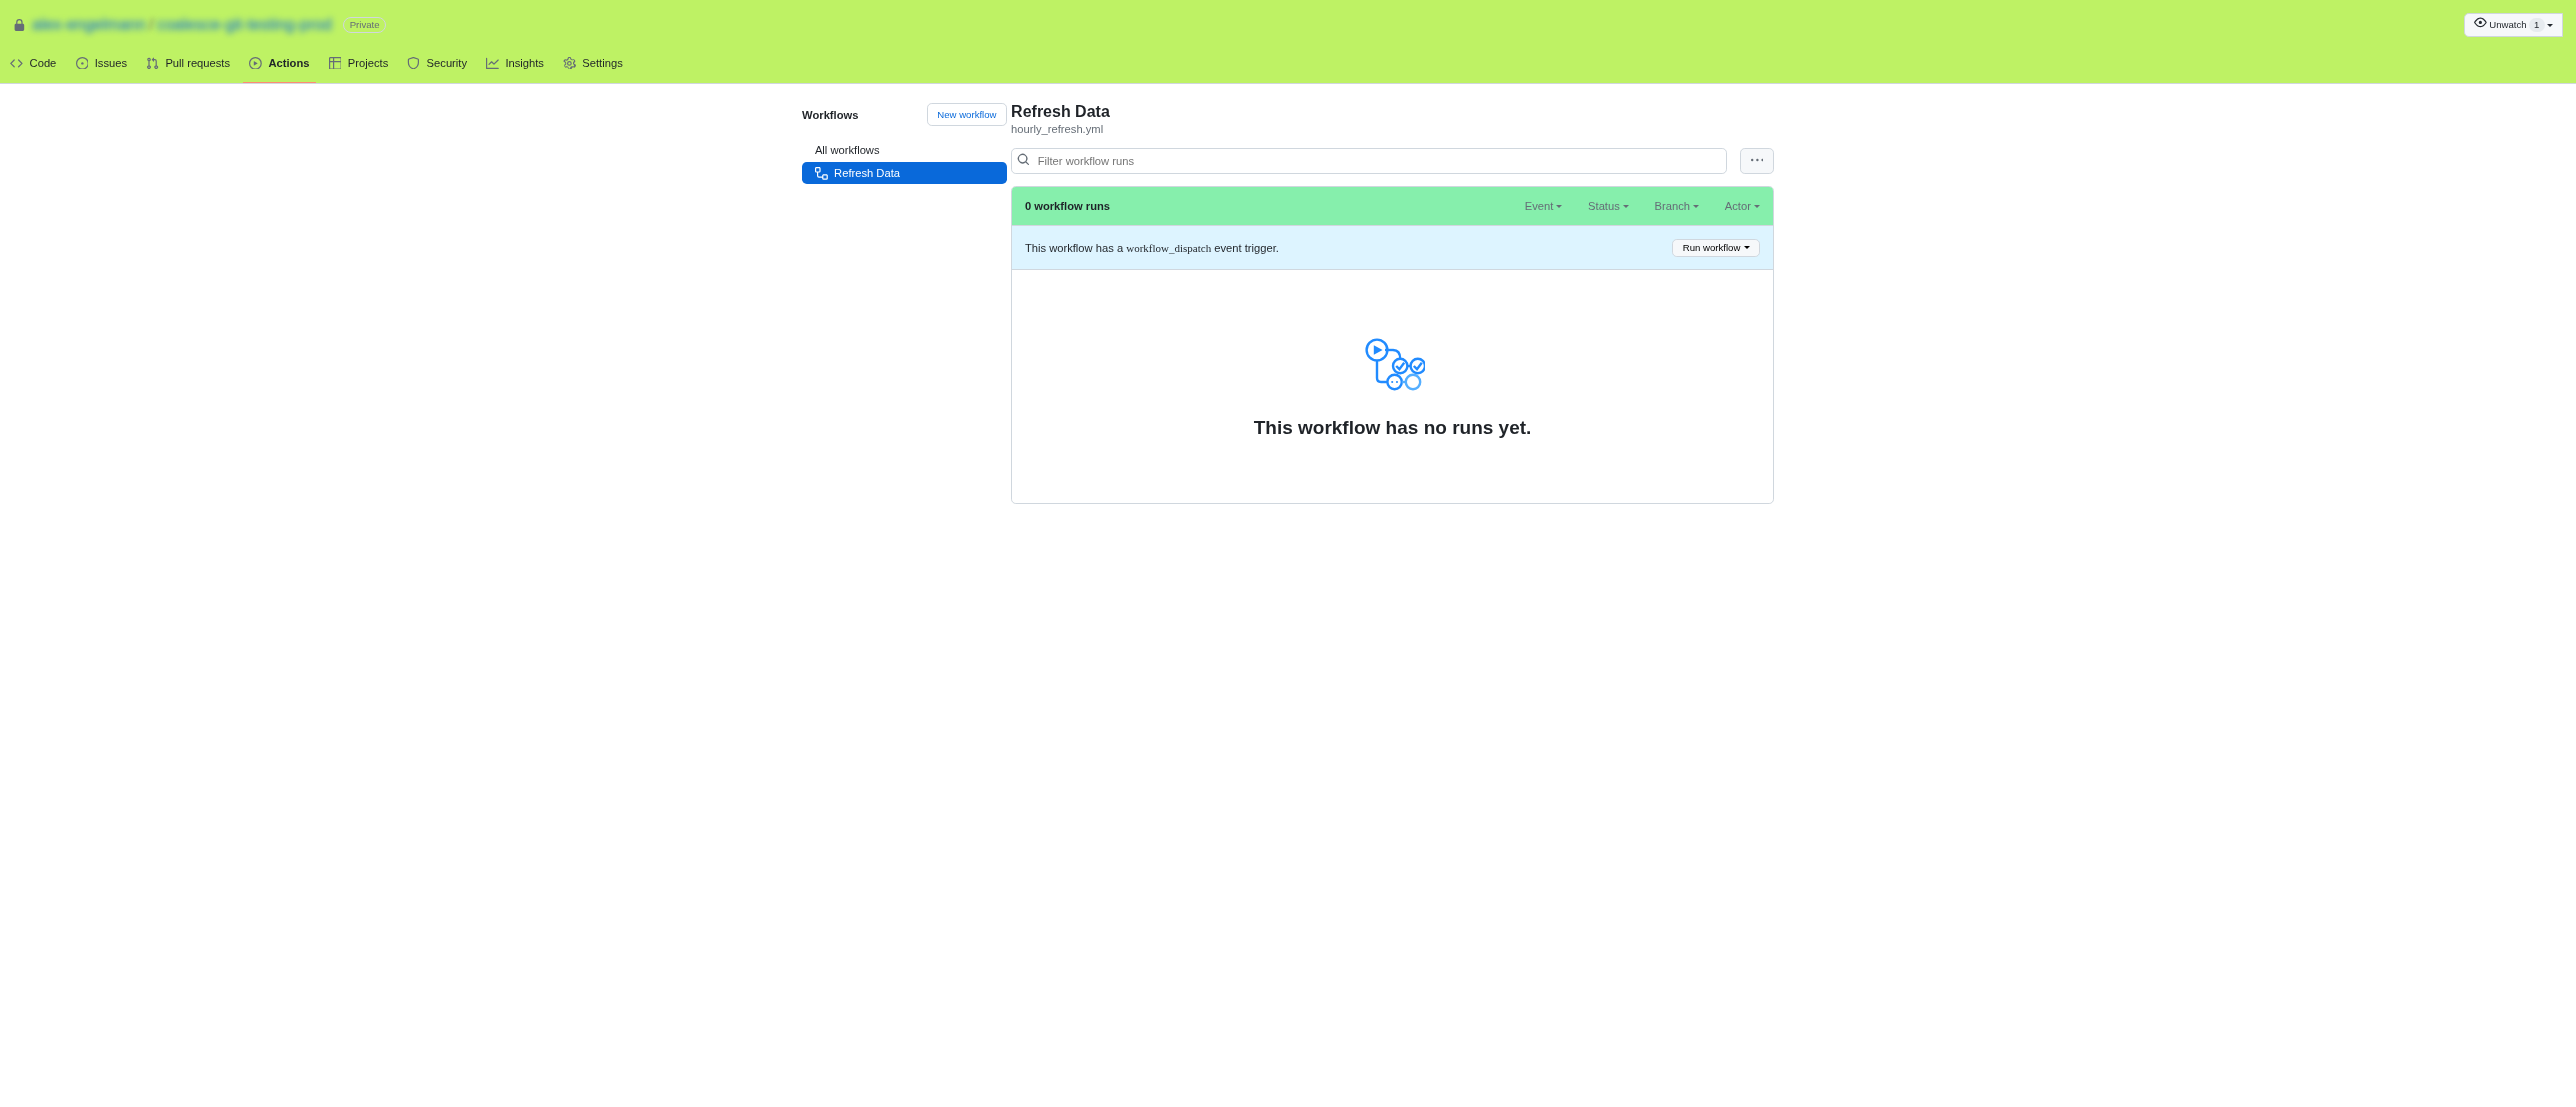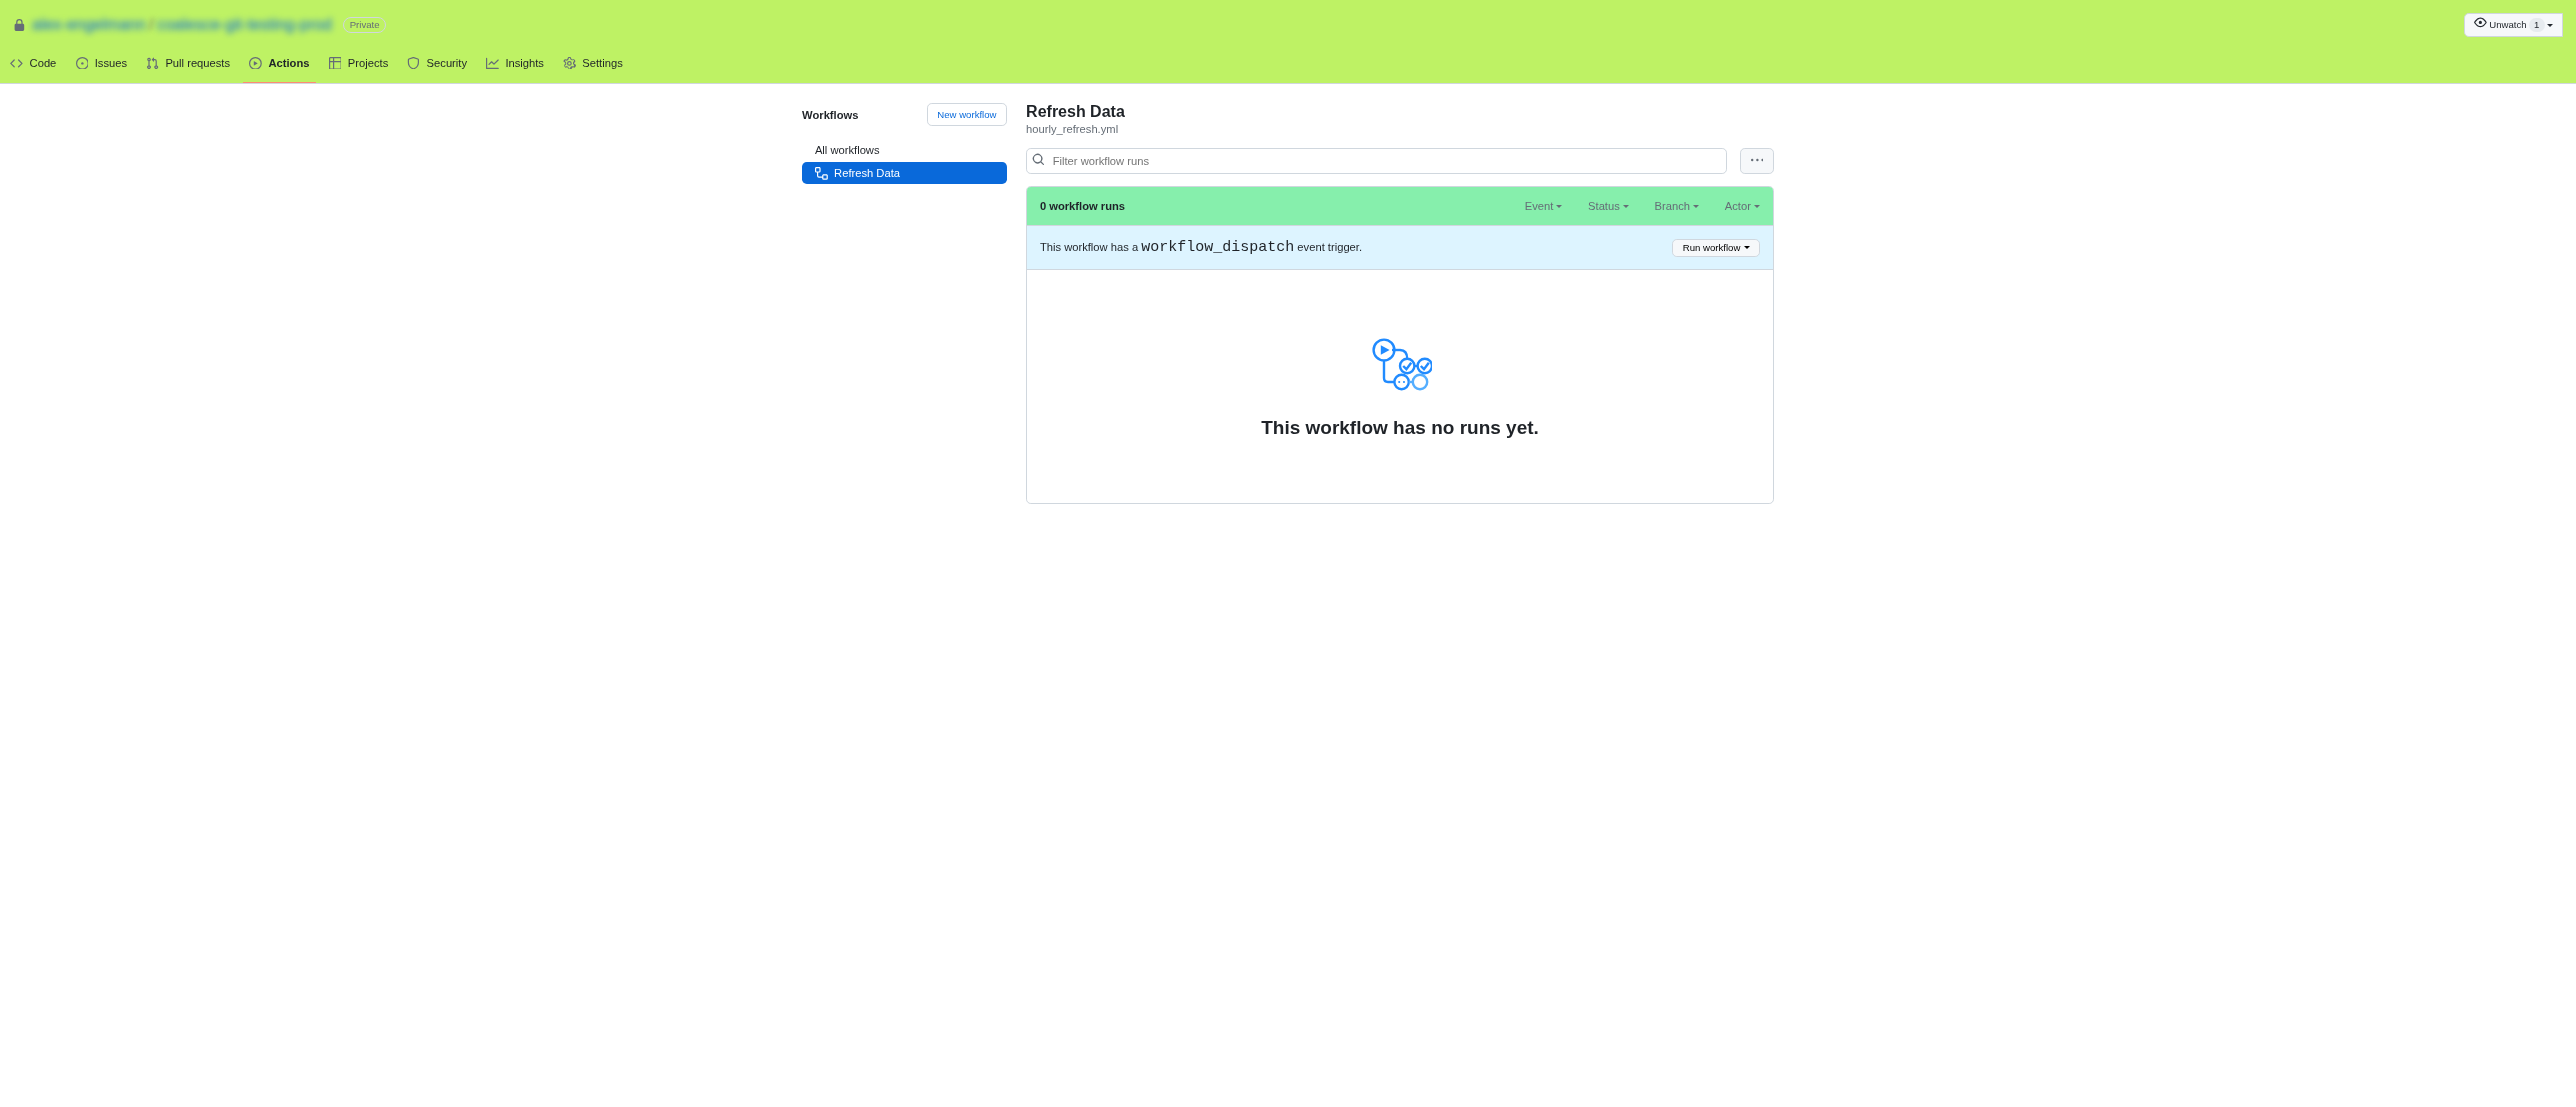--- a/index.html
+++ b/index.html
@@ -82,21 +82,21 @@
 .nav-item.active {
   font-weight: 600;
   border-bottom-color: #fd8c73;
 }
 .nav-item svg { color: #656d76; }
 .main {
   display: flex;
   max-width: 1023px;
   margin: 0 auto;
   padding: 19px 25.6px;
-  gap: 19px;
+  gap: 4px;
 }
 .sidebar { width: 205px; flex-shrink: 0; }
 .sidebar-header {
   display: flex;
   justify-content: space-between;
   align-items: center;
   margin-bottom: 12.8px;
 }
 .sidebar-title { font-size: 11.2px; font-weight: 600; }
 .btn-outline {
@@ -181,22 +181,22 @@
 }
 .dispatch-bar {
   background: #ddf4ff;
   border-bottom: 0.8px solid #d0d7de;
   padding: 12.8px;
   display: flex;
   align-items: center;
 }
 .dispatch-text { font-size: 11.2px; }
 .code-chip {
-  font-family: Liberation Mono, monospace;
-  font-size: 15px;
+  font-family: Liberation Serif, serif;
+  font-size: 11px;
   background: #ffffff00;
 }
 .run-workflow-btn {
   margin-left: auto;
   background: #f6f8fa;
   border: 0.8px solid #d0d7de;
   border-radius: 4.8px;
   padding: 2.4px 9.6px;
   font-size: 9.6px;
   font-weight: 400;

